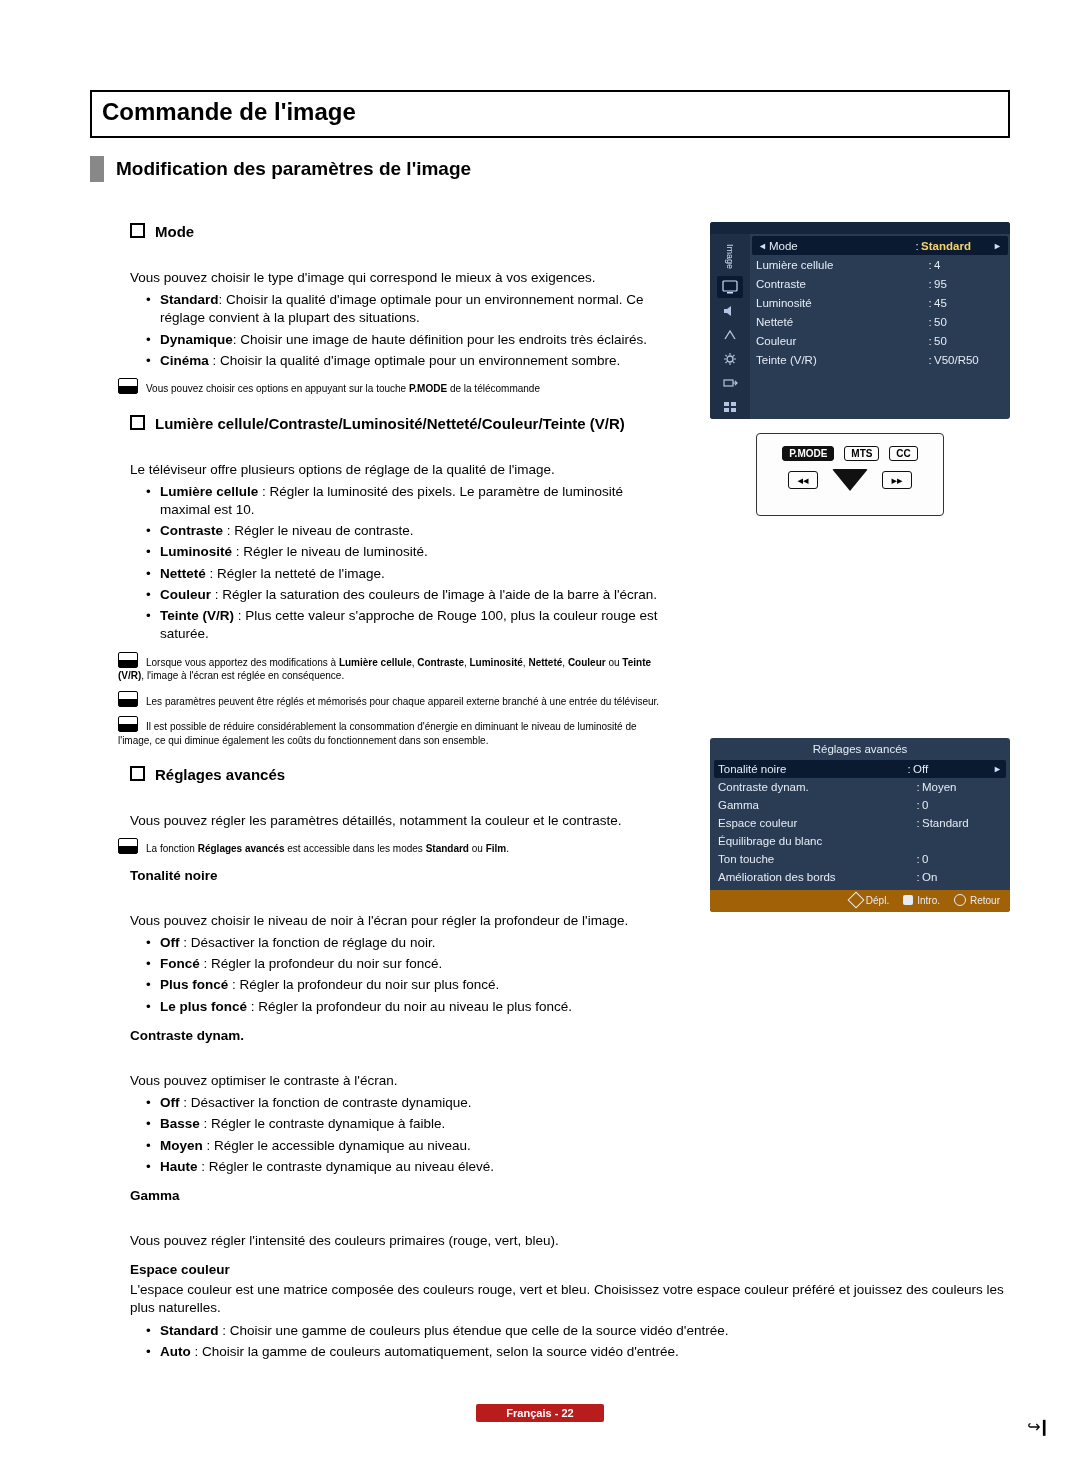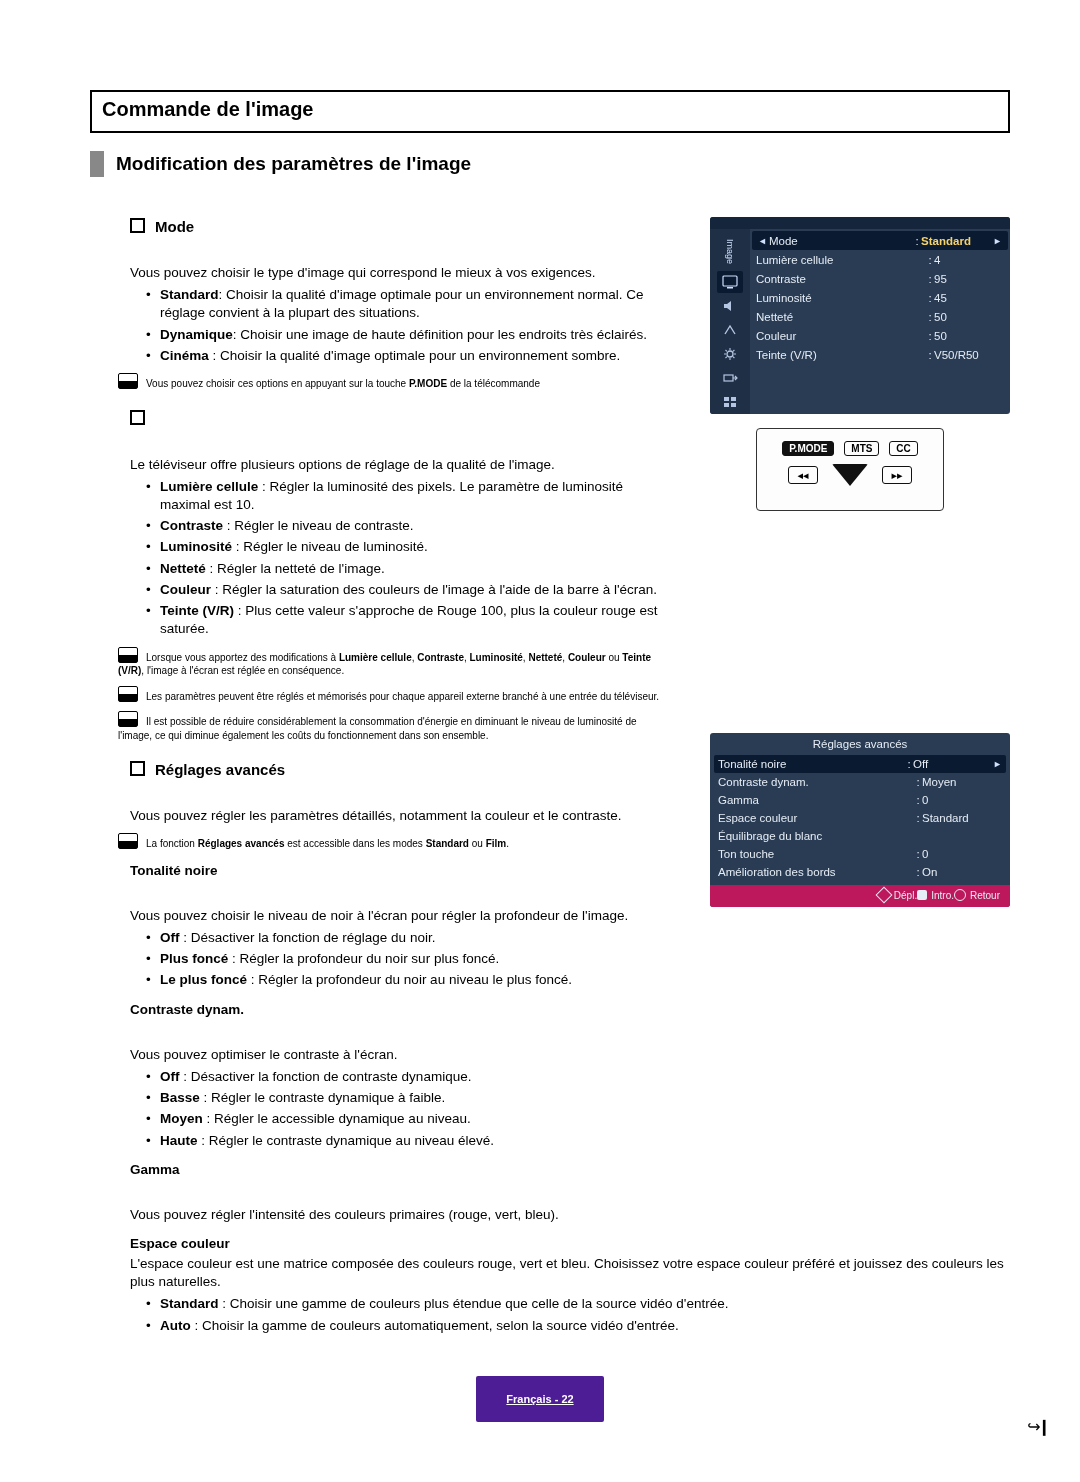--- a/index.html
+++ b/index.html
@@ -1,19 +1,19 @@
 <!DOCTYPE html>
 <html><head>
 <meta charset="utf-8">
 <style>
   @page { margin:0; }
   html,body{margin:0;padding:0;background:#fff;font-family:Arial,Helvetica,sans-serif;color:#000;}
   .page{width:1080px;height:1482px;position:relative;box-sizing:border-box;padding:90px 70px 0 90px;font-size:14px;}
   .h1-box{border:2px solid #000;padding:6px 10px 10px;margin-bottom:18px;}
-  .h1{font-size:20px;font-weight:bold;}
+  .h1{font-size:24px;font-weight:bold;}
   .h2-bar{border-left:14px solid #888;padding:2px 0 2px 12px;font-size:19px;font-weight:bold;margin-bottom:40px;}
   .maincols{display:flex;gap:20px;}
   .leftcol{flex:1;}
   .rightcol{width:320px;position:relative;}
   .sqbullet{display:inline-block;width:11px;height:11px;border:2px solid #000;margin-right:10px;position:relative;top:1px;}
   .sec-head{font-weight:bold;font-size:15px;margin-left:40px;margin-bottom:4px;}
   .sec-head2{font-weight:bold;font-size:15px;margin-left:40px;margin-bottom:4px;margin-top:18px;}
   .bodytext{margin-left:40px;line-height:1.35;font-size:13.5px;margin-top:29px;}
   ul.dash{list-style:none;padding:0;margin:4px 0 0 56px;}
   ul.dash>li{position:relative;padding-left:14px;margin:3px 0;line-height:1.35;font-size:13.5px;}
@@ -49,31 +49,31 @@
   
   .osd2{width:300px;background:#2a3c54;border-radius:3px;color:#e5ecf5;font-size:11.5px;overflow:hidden;margin-left:auto;margin-top:12px;}
   .osd2-title{text-align:center;padding:5px 0 3px;font-size:11.5px;}
   .osd2-list{padding:2px 8px 4px 8px;}
   .osd2-row{display:flex;align-items:center;height:18px;}
   .osd2-row .k{flex:1;}
   .osd2-row .sep{width:8px;text-align:center;}
   .osd2-row .v{width:80px;}
   .osd2-row.hi{background:#0a1a30;border-radius:2px;padding:0 4px;margin:0 -4px;}
   .osd2-row.hi .ar{color:#cfe0ff;font-size:9px;}
-  .osd2-foot{display:flex;justify-content:flex-end;padding:4px 10px 6px;font-size:10px;color:#e5ecf5;background:#be185d;}
+  .osd2-foot{display:flex;justify-content:flex-end;gap:14px;padding:4px 10px 6px;font-size:10px;color:#e5ecf5;background:#a16207;}
   .fi{display:inline-flex;align-items:center;gap:4px;}
   .fi .ic{width:10px;height:10px;display:inline-block;}
   .ic.move{border:1px solid #e5ecf5;transform:rotate(45deg);}
   .ic.enter{background:#e5ecf5;border-radius:2px;}
   .ic.ret{border:1.2px solid #e5ecf5;border-radius:50%;}
   
   .ico{width:16px;height:14px;}
   
   .pgfoot{position:absolute;bottom:60px;left:0;width:100%;text-align:center;}
-  .pgfoot .pill{display:inline-block;background:#4c1d95;color:#fff;font-size:11px;font-weight:bold;padding:17px 30px;border-radius:2px;text-decoration:underline;}
+  .pgfoot .pill{display:inline-block;background:#b91c1c;color:#fff;font-size:11px;font-weight:bold;padding:3px 30px;border-radius:2px;}
   .pageflip{position:absolute;right:32px;bottom:46px;font-size:16px;letter-spacing:-3px;}
 </style>
 </head>
 <body>
 
 <div class="page">
   <div class="h1-box"><span class="h1">Commande de l'image</span></div>
   <div class="h2-bar">Modification des paramètres de l'image</div>
 
   <div class="maincols">
@@ -81,21 +81,21 @@
 
       <div class="sec-head"><span class="sqbullet"></span><span>Mode</span></div>
       <div class="bodytext">Vous pouvez choisir le type d'image qui correspond le mieux à vos exigences.</div>
       <ul class="dash">
         <li><b>Standard</b><span>: Choisir la qualité d'image optimale pour un environnement normal. Ce réglage convient à la plupart des situations.</span></li>
         <li><b>Dynamique</b><span>: Choisir une image de haute définition pour les endroits très éclairés.</span></li>
         <li><b>Cinéma</b><span> : Choisir la qualité d'image optimale pour un environnement sombre.</span></li>
       </ul>
       <div class="noteblk"><span class="note-icon"></span><span>Vous pouvez choisir ces options en appuyant sur la touche </span><b>P.MODE</b><span> de la télécommande</span></div>
 
-      <div class="sec-head2"><span class="sqbullet"></span></div>
+      <div class="sec-head2"><span class="sqbullet"></span><span>Lumière cellule/Contraste/Luminosité/Netteté/Couleur/Teinte (V/R)</span></div>
       <div class="bodytext">Le téléviseur offre plusieurs options de réglage de la qualité de l'image.</div>
       <ul class="dash">
         <li><b>Lumière cellule</b><span> : Régler la luminosité des pixels. Le paramètre de luminosité maximal est 10.</span></li>
         <li><b>Contraste</b><span> : Régler le niveau de contraste.</span></li>
         <li><b>Luminosité</b><span> : Régler le niveau de luminosité.</span></li>
         <li><b>Netteté</b><span> : Régler la netteté de l'image.</span></li>
         <li><b>Couleur</b><span> : Régler la saturation des couleurs de l'image à l'aide de la barre à l'écran.</span></li>
         <li><b>Teinte (V/R)</b><span> : Plus cette valeur s'approche de Rouge 100, plus la couleur rouge est saturée.</span></li>
       </ul>
       <div class="noteblk"><span class="note-icon"></span><span>Lorsque vous apportez des modifications à </span><b>Lumière cellule</b><span>, </span><b>Contraste</b><span>, </span><b>Luminosité</b><span>, </span><b>Netteté</b><span>, </span><b>Couleur</b><span> ou </span><b>Teinte (V/R)</b><span>, l'image à l'écran est réglée en conséquence.</span></div>
@@ -103,20 +103,21 @@
       <div class="noteblk"><span class="note-icon"></span><span>Il est possible de réduire considérablement la consommation d'énergie en diminuant le niveau de luminosité de l'image, ce qui diminue également les coûts du fonctionnement dans son ensemble.</span></div>
 
       <div class="sec-head2"><span class="sqbullet"></span><span>Réglages avancés</span></div>
       <div class="bodytext">Vous pouvez régler les paramètres détaillés, notamment la couleur et le contraste.</div>
       <div class="noteblk"><span class="note-icon"></span><span>La fonction </span><b>Réglages avancés</b><span> est accessible dans les modes </span><b>Standard</b><span> ou </span><b>Film</b><span>.</span></div>
 
       <div class="subhead">Tonalité noire</div>
       <div class="bodytext">Vous pouvez choisir le niveau de noir à l'écran pour régler la profondeur de l'image.</div>
       <ul class="dash">
         <li><b>Off</b><span> : Désactiver la fonction de réglage du noir.</span></li>
+        <li><b>Foncé</b><span> : Régler la profondeur du noir sur foncé.</span></li>
         <li><b>Plus foncé</b><span> : Régler la profondeur du noir sur plus foncé.</span></li>
         <li><b>Le plus foncé</b><span> : Régler la profondeur du noir au niveau le plus foncé.</span></li>
       </ul>
 
       <div class="subhead">Contraste dynam.</div>
       <div class="bodytext">Vous pouvez optimiser le contraste à l'écran.</div>
       <ul class="dash">
         <li><b>Off</b><span> : Désactiver la fonction de contraste dynamique.</span></li>
         <li><b>Basse</b><span> : Régler le contraste dynamique à faible.</span></li>
         <li><b>Moyen</b><span> : Régler le accessible dynamique au niveau.</span></li>

